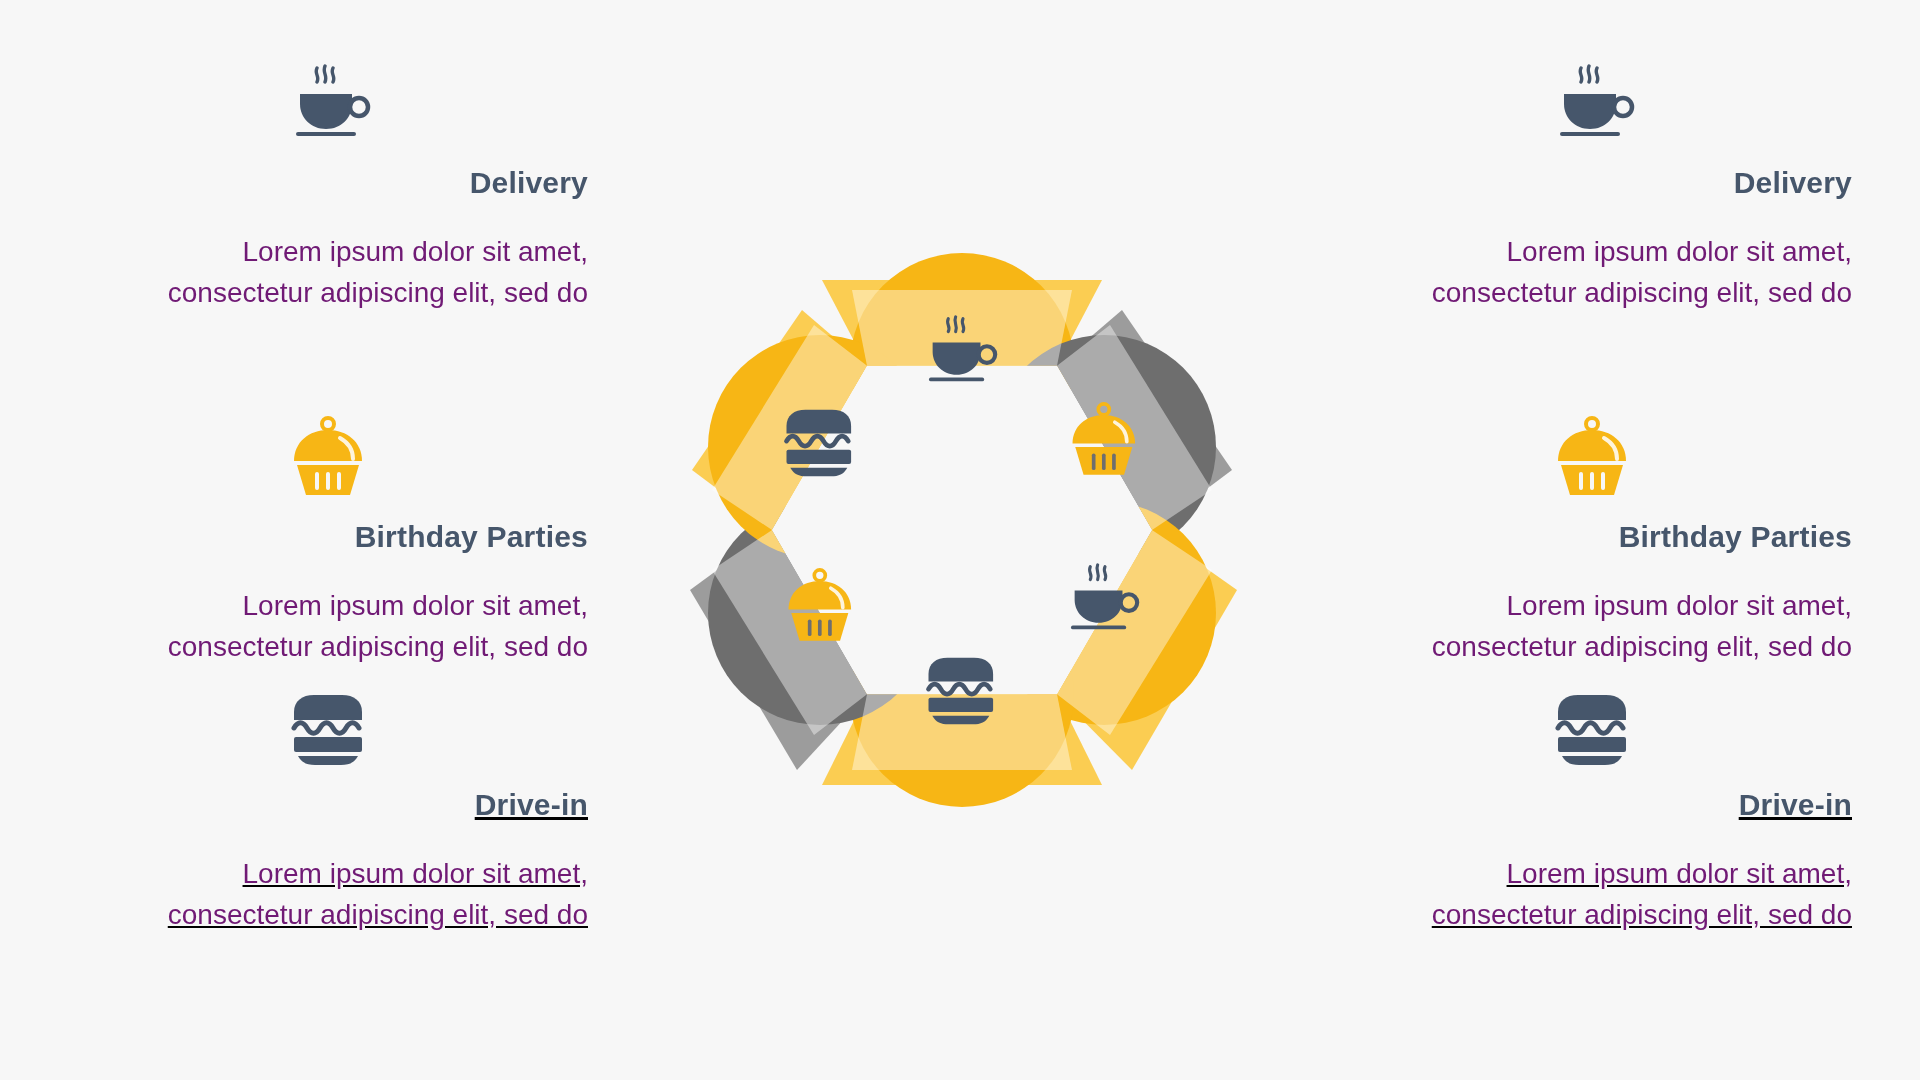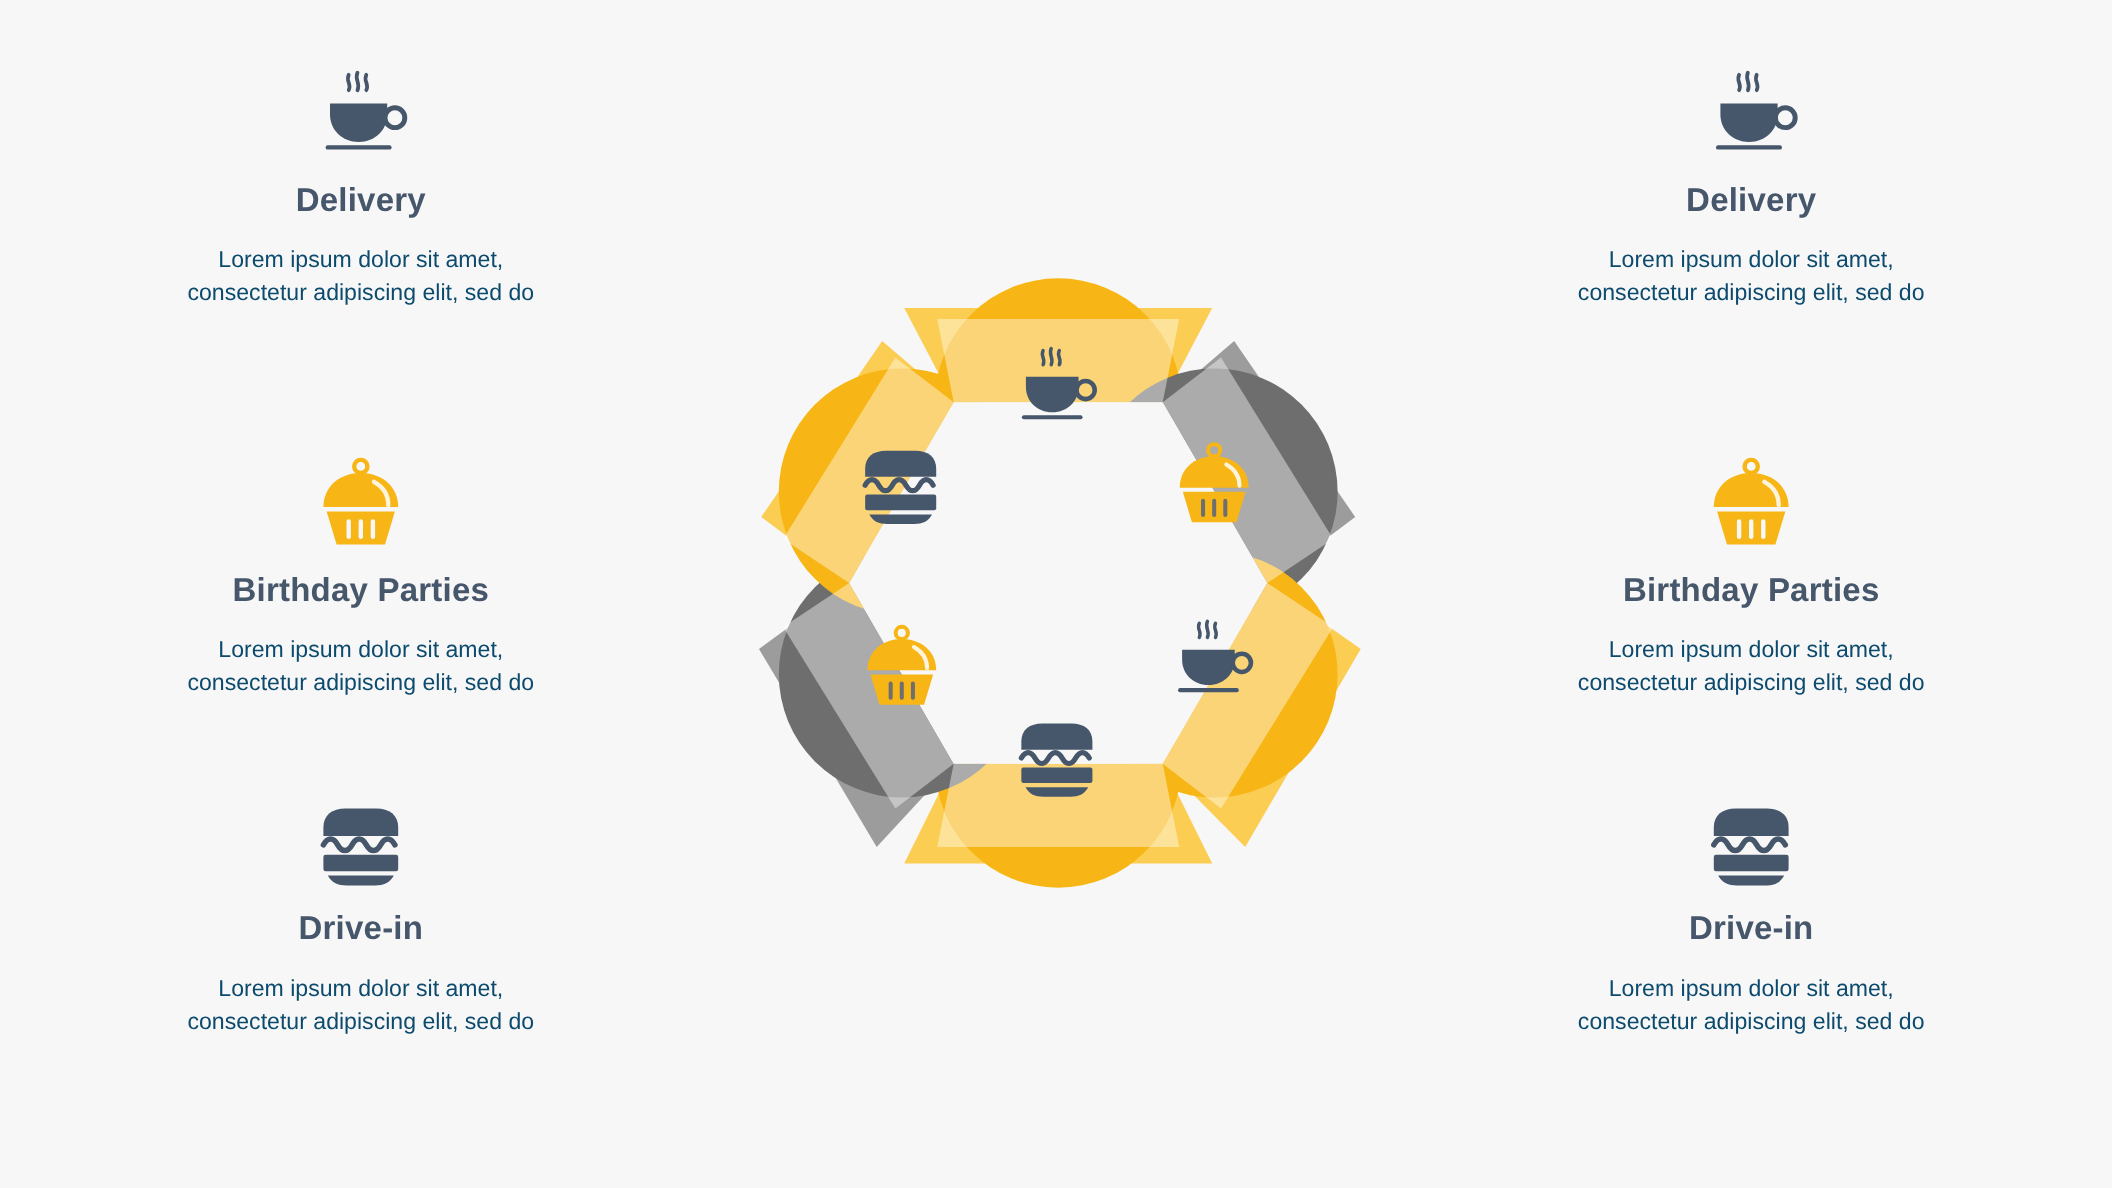--- a/index.html
+++ b/index.html
@@ -10,41 +10,41 @@
     font-family:"Liberation Sans", sans-serif;
     overflow:hidden;
   }
   .stage { position:relative; width:1920px; height:1080px; }
 
   
   .col { position:absolute; top:0; width:520px; height:1080px; }
   .col-left  { left:68px; }
   .col-right { left:1332px; }
 
-  .item { position:absolute; width:520px; text-align:center; }
+  .item { position:absolute; width:520px; text-align:right; }
   .item-1 { top:58px; }
   .item-2 { top:412px; }
-  .item-3 { top:720px; }
+  .item-3 { top:680px;text-decoration:underline; }
 
   .item-icon {
     height:86px;
     display:flex; align-items:flex-end; justify-content:center;
   }
   .item-title {
     margin-top:22px;
     font-size:30px;
     font-weight:bold;
     color:#46566B;
     letter-spacing:.2px;
   }
   .item-desc {
-    margin-top:22px;
-    font-size:21px;
+    margin-top:32px;
+    font-size:28px;
     line-height:1.45;
-    color:#0c4a6e;
+    color:#701a75;
     font-weight:400;
   }
   .item-desc span { display:block; }
 
   
   .diagram {
     position:absolute;
     left:632px; top:170px;
     width:660px; height:720px;
   }

